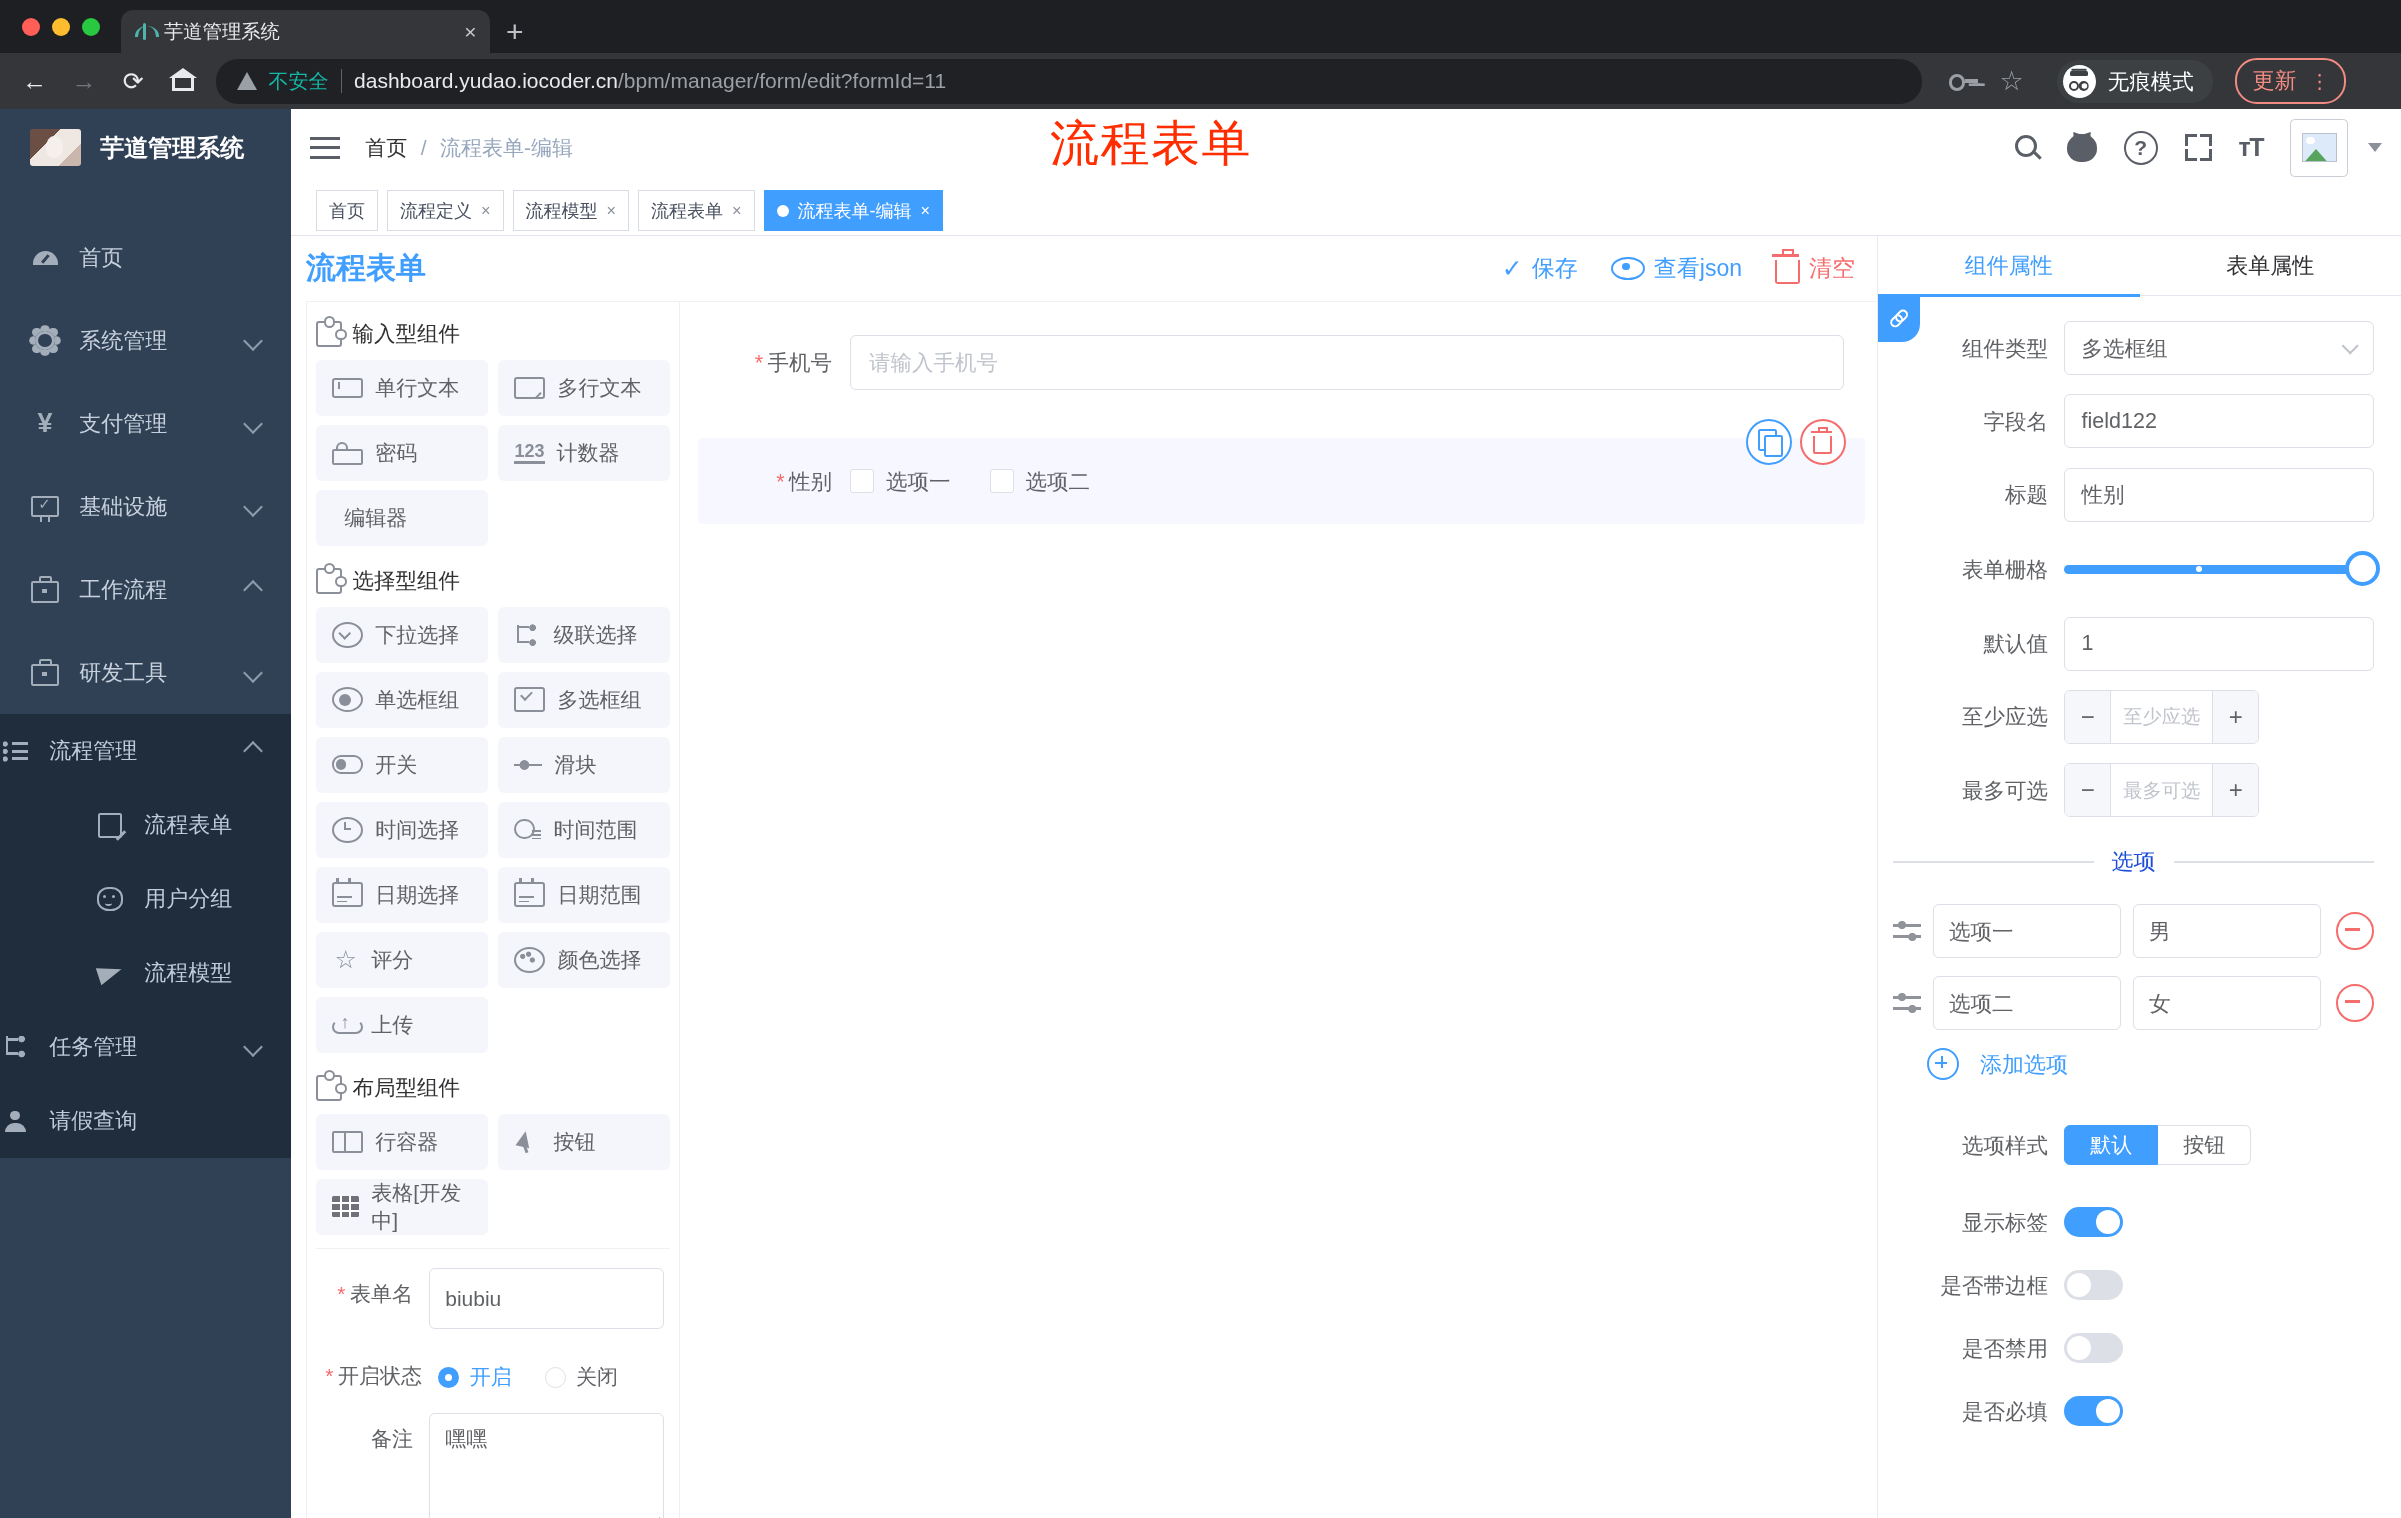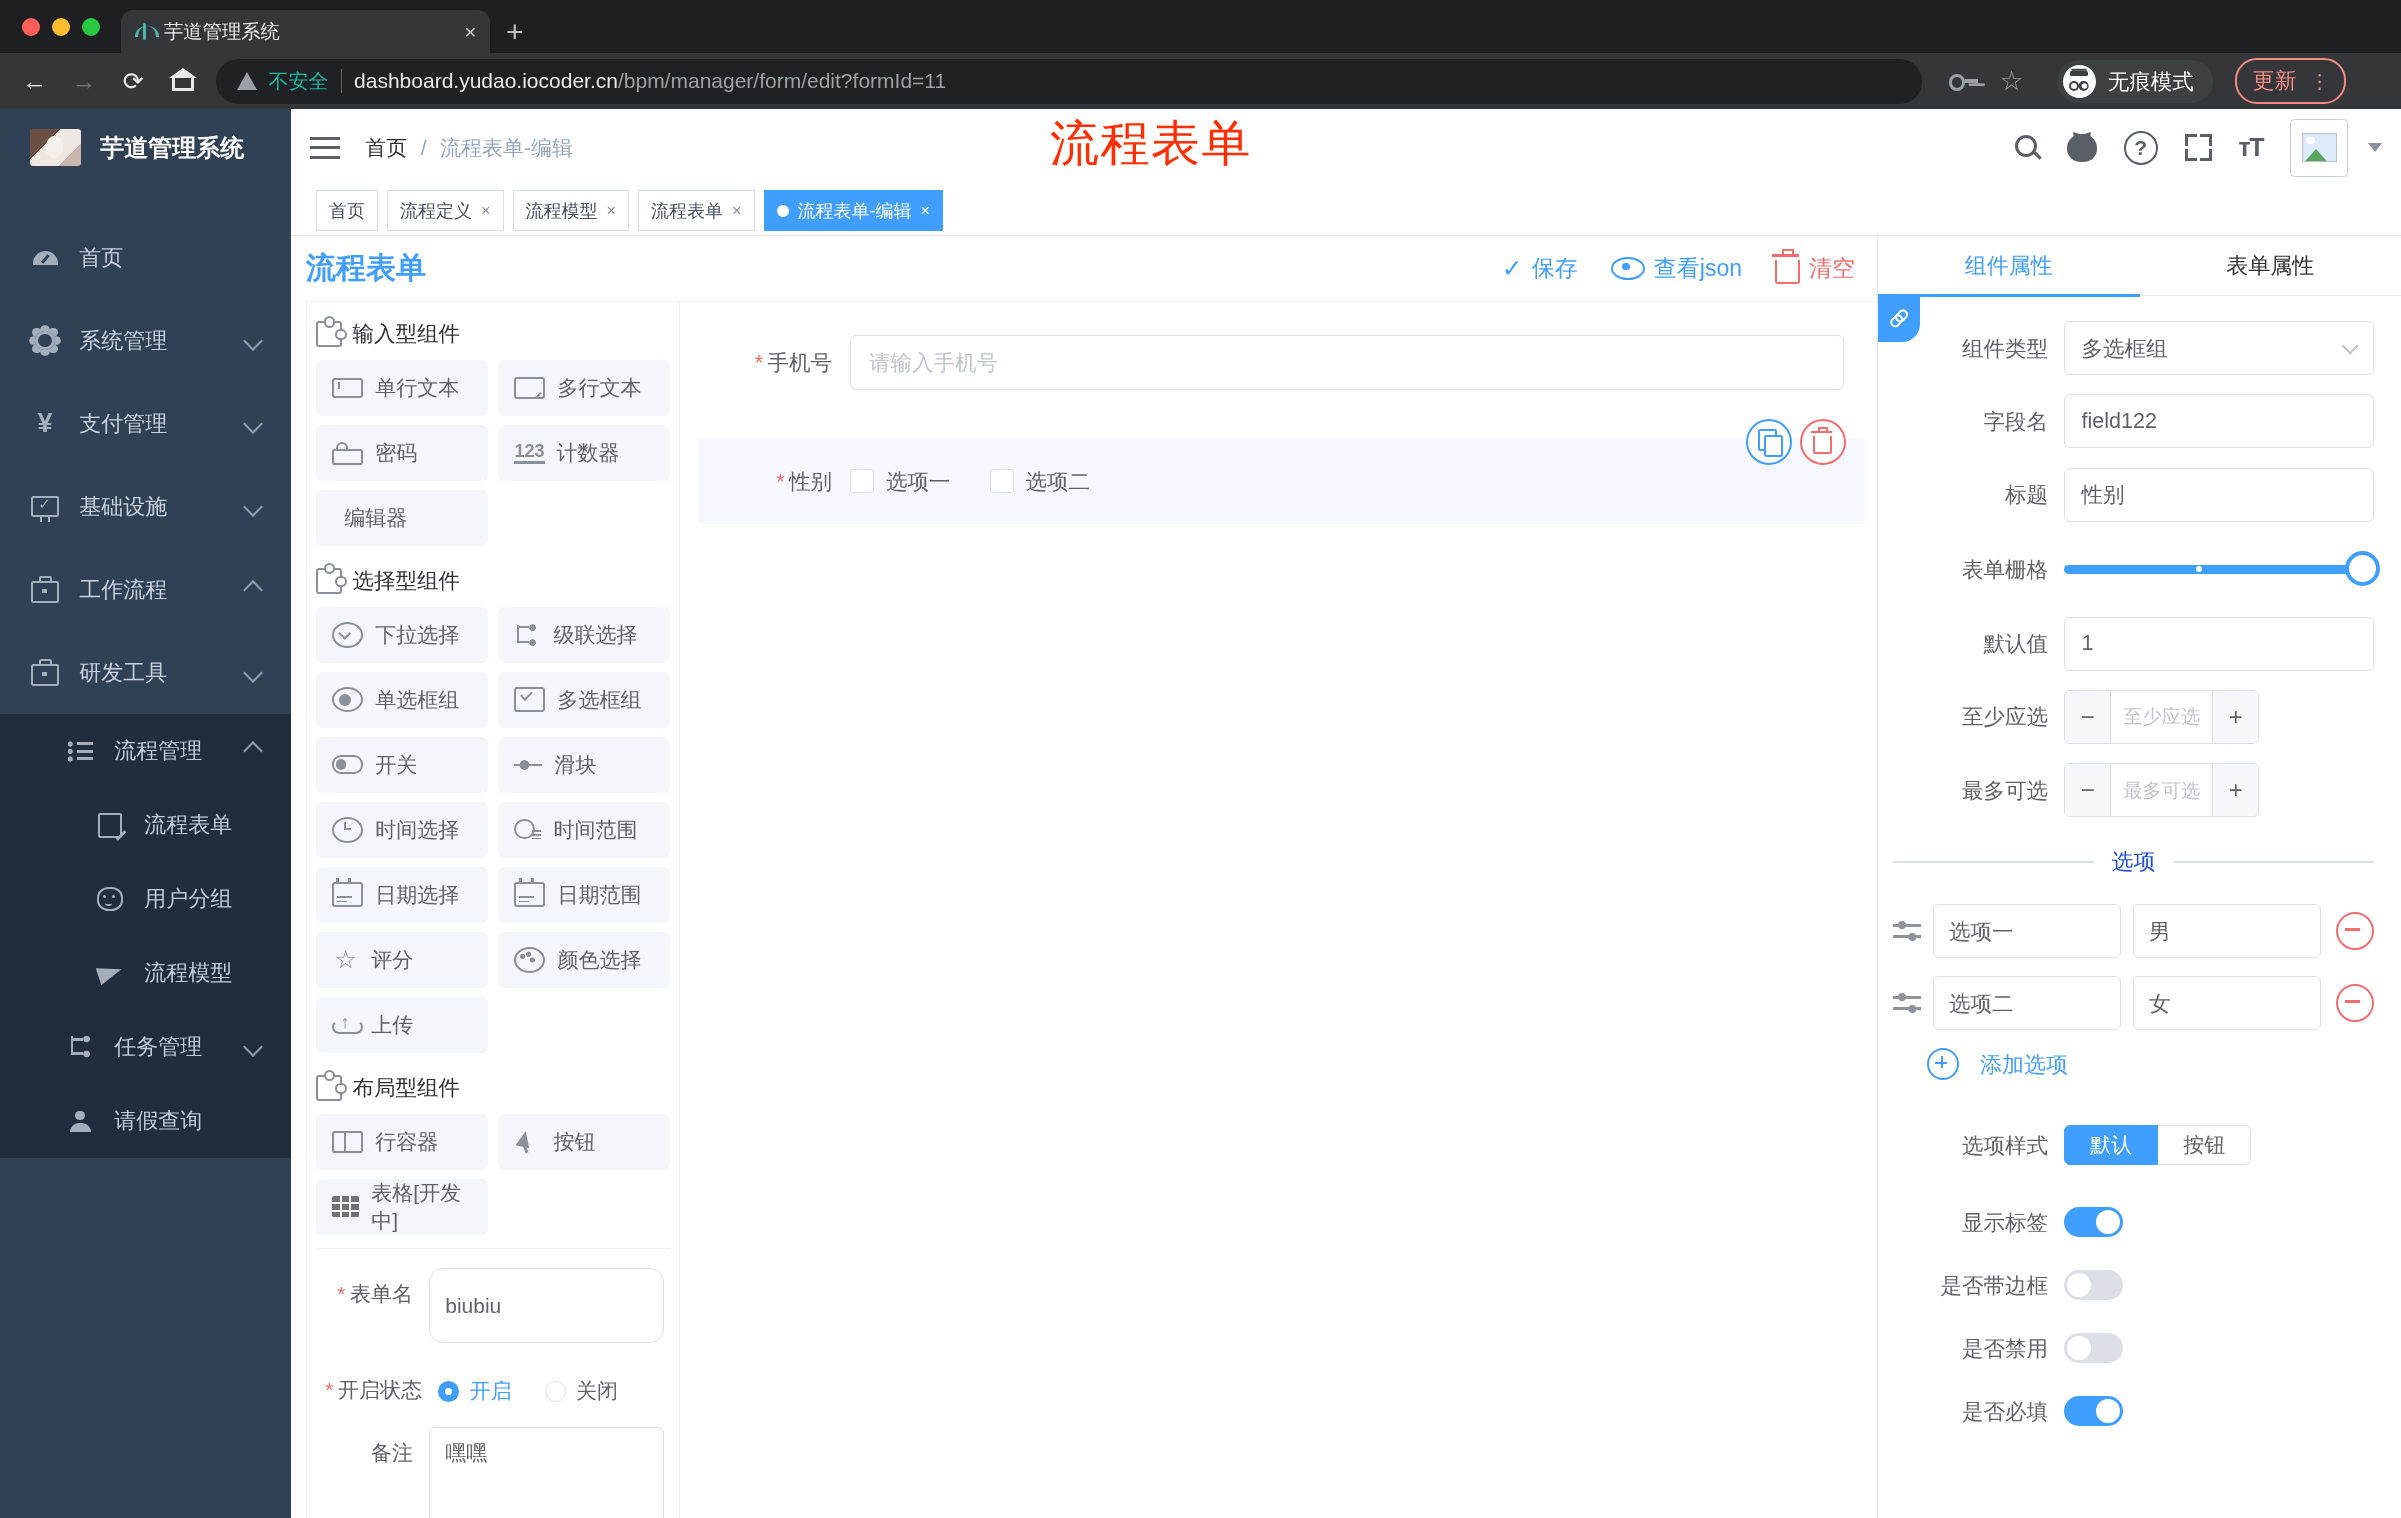--- a/index.html
+++ b/index.html
@@ -45,21 +45,21 @@
   .logo-img{width:51px;height:37px;border-radius:3px;background:linear-gradient(135deg,#6b4f45 0 35%,#efe7e2 35% 75%,#c9b6ac 75%);position:relative;overflow:hidden}
   .logo-img:before{content:"";position:absolute;left:16.3px;top:7.4px;width:16.3px;height:22px;background:#f5f0ec;border-radius:50% 50% 45% 45%}
   .logo-title{color:#fff;font-size:24px;font-weight:bold}
   .menu{margin-top:30px}
   .m-item{display:flex;align-items:center;height:83px;font-size:22px;cursor:pointer;position:relative}
   .m-item .lbl{margin-left:19.3px}
   .m-item .chev{position:absolute;right:31px;width:12px;height:12px;border-right:2.2px solid #8f9bab;border-bottom:2.2px solid #8f9bab}
   .chev.down{transform:rotate(45deg)}
   .chev.up{transform:rotate(-135deg)}
   .lvl0{padding-left:30px;color:#c7d0dc}
-  .lvl1{padding-left:65px;height:74px}
+  .lvl1{height:74px}
   .lvl2{padding-left:95px;height:74px}
   .dark-bg{background:#1f2d3d}
   .s-ico{width:30px;display:flex;justify-content:center;flex-shrink:0}
   
   .i-dash{width:25px;height:14px;background:#a3aeba;border-radius:25px 25px 0 0;position:relative}
   .i-dash:after{content:"";position:absolute;left:11px;top:3px;width:3px;height:9.7px;background:#304156;transform:rotate(40deg)}
   .i-gear{width:13.4px;height:13.4px;border:3.7px solid #a3aeba;border-radius:50%;box-shadow:0 -11px 0 -5.2px #a3aeba,0 11px 0 -5.2px #a3aeba,-11px 0 0 -5.2px #a3aeba,11px 0 0 -5.2px #a3aeba,-8.2px -8.2px 0 -5.2px #a3aeba,8.2px 8.2px 0 -5.2px #a3aeba,-8.2px 8.2px 0 -5.2px #a3aeba,8.2px -8.2px 0 -5.2px #a3aeba}
   .i-yen{color:#a3aeba;font-size:27px;font-weight:bold;line-height:27px}
   .i-mon{width:24px;height:16.3px;border:2.2px solid #a3aeba;border-radius:2.2px;position:relative}
   .i-mon:after{content:"✓";position:absolute;left:5.2px;top:-3px;font-size:15px;color:#a3aeba}
@@ -173,21 +173,21 @@
   .ci-button{width:19.3px;height:22px;position:relative}
   .ci-button:before{content:"";position:absolute;left:3px;top:0;width:0;height:0;border-left:7.4px solid transparent;border-right:7.4px solid transparent;border-bottom:16.3px solid #8a8f99;transform:rotate(12deg)}
   .ci-button:after{content:"";position:absolute;left:9.7px;top:13.4px;width:3px;height:9px;background:#8a8f99;transform:rotate(-20deg)}
   .ci-table{width:27px;height:21px;background:linear-gradient(#fff,#fff) 0 6px/27px 2.2px no-repeat,linear-gradient(#fff,#fff) 0 13.4px/27px 2.2px no-repeat,linear-gradient(#fff,#fff) 8.2px 0/2.2px 21px no-repeat,linear-gradient(#fff,#fff) 17px 0/2.2px 21px no-repeat,#6f7379;border-radius:1.5px}
   .ci-none{min-width:0 !important;width:0}
   
   .meta-form{border-top:1.5px solid #eef0f4;padding:19.3px 6px 0 6px;flex-shrink:0}
   .mf-row{display:flex;align-items:flex-start;margin-bottom:22px}
   .mf-label{width:100px;text-align:right;font-size:21px;color:#606266;margin-right:16.3px;padding-top:12px;white-space:nowrap}
   .req:before{content:"*";color:#f56c6c;margin-right:4.5px}
-  .mf-input{width:223px;height:51px;border:1.5px solid #dcdfe6;border-radius:14px;font-size:21px;color:#606266;padding:11px 15px;display:flex;align-items:center;background:#fff}
+  .mf-input{width:223px;height:51px;border:1.5px solid #dcdfe6;border-radius:6px;font-size:21px;color:#606266;padding:4px 15px;display:flex;align-items:center;background:#fff}
   .mf-radio-row{display:flex;align-items:center;gap:33px;padding-top:12px}
   .radio{display:flex;align-items:center;gap:10.4px;font-size:21px;color:#606266}
   .radio .rb{width:21px;height:21px;border-radius:50%;border:1.5px solid #dcdfe6;background:#fff;box-sizing:border-box}
   .radio.sel{color:#409eff}
   .radio.sel .rb{border:none;background:#409eff;position:relative}
   .radio.sel .rb:after{content:"";position:absolute;left:6.7px;top:6.7px;width:7.4px;height:7.4px;border-radius:50%;background:#fff}
   .mf-textarea{width:223px;height:97px;border:1.5px solid #dcdfe6;border-radius:6px;font-size:21px;color:#606266;padding:10.4px 15px;position:relative;background:#fff}
   .mf-textarea:after{content:"";position:absolute;right:3px;bottom:3px;width:12px;height:12px;background:linear-gradient(135deg,transparent 0 46%,#b8bcc4 46% 54%,transparent 54% 68%,#b8bcc4 68% 76%,transparent 76%)}
   
   .canvas{flex:1;position:relative;padding-top:33px;min-width:0}

